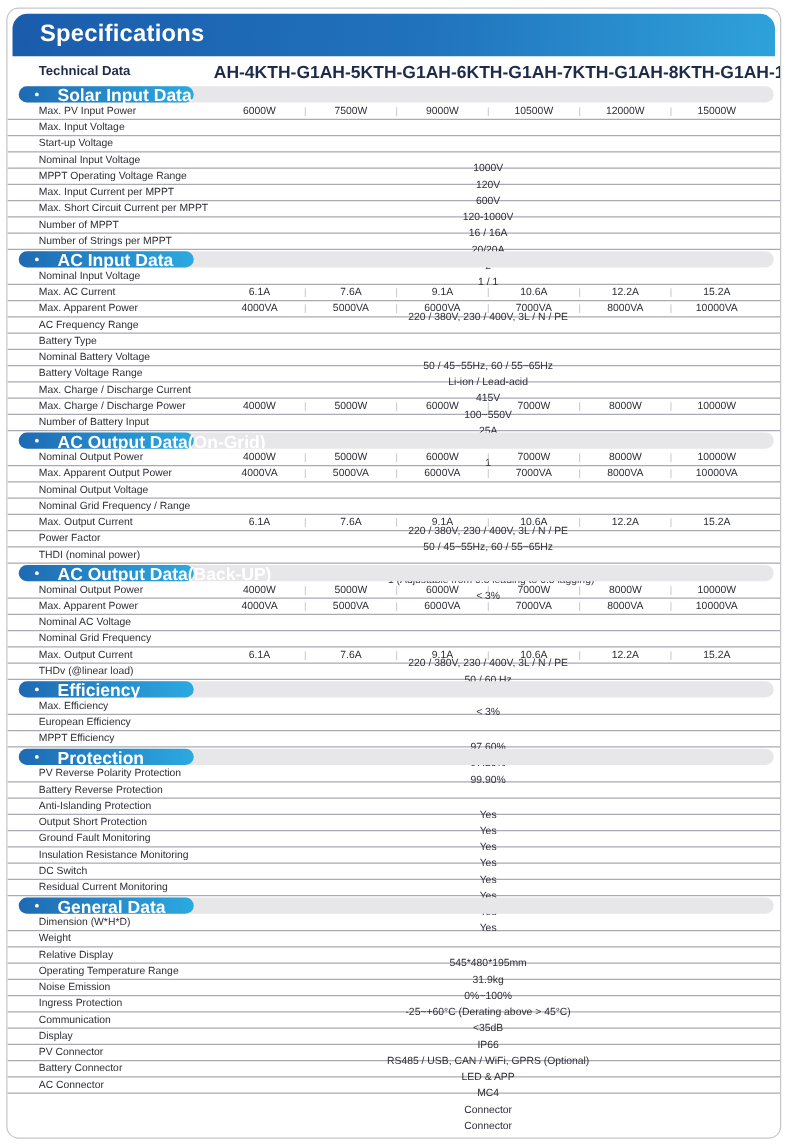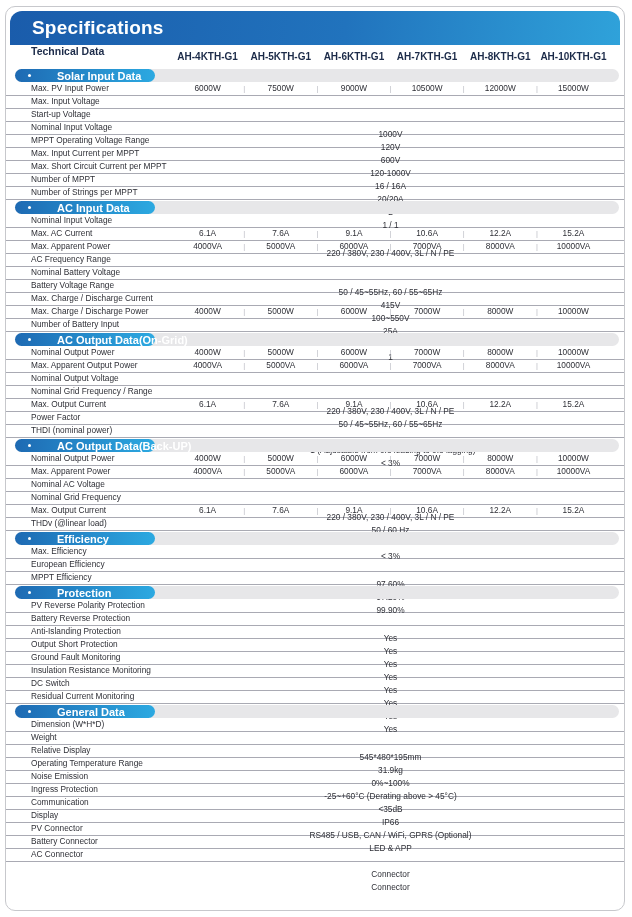--- a/index.html
+++ b/index.html
@@ -3,30 +3,30 @@
 <meta charset="utf-8">
 <style>
   html,body{margin:0;padding:0;background:#ffffff;width:632px;height:917px;overflow:hidden;
     font-family:"Liberation Sans","DejaVu Sans",sans-serif;}
   .card{position:absolute;left:5px;top:6px;width:620px;height:905px;border:1px solid #c7c8cc;
     border-radius:10px;background:#ffffff;box-sizing:border-box;overflow:hidden;}
   .title-bar{margin:4px 4px 0 4px;height:34px;border-radius:12px 12px 0 0;
     background:linear-gradient(95deg,#1a5cab 0%,#2173bd 55%,#2fa2da 100%);
     display:flex;align-items:center;}
   .title-bar .t{color:#ffffff;font-weight:bold;font-size:19px;padding-left:22px;letter-spacing:.2px;}
-  .hdr-row{display:flex;height:23px;padding:0 14px 0 25px;}
+  .hdr-row{display:flex;align-items:center;height:23px;padding:0 14px 0 25px;}
   .hdr-row .lbl{flex:0 0 140px;font-weight:bold;font-size:10.5px;color:#1c2b49;}
   .cells{flex:1;display:flex;align-items:center;min-width:0;}
   .cell{flex:1;text-align:center;white-space:nowrap;}
-  .hdr-row .cell{font-weight:bold;font-size:10px;color:#1c2b49;}
+  .hdr-row .cell{font-weight:bold;font-size:14px;color:#1c2b49;}
   .sec-track{margin:1px 5px 1px 9px;height:13px;background:#e7e7e9;border-radius:7px;position:relative;}
   .sec-pill{position:absolute;left:0;top:0;height:13px;width:140px;border-radius:7px;
     background:linear-gradient(90deg,#1e6ab3 0%,#2ca9e1 100%);display:flex;align-items:center;}
   .sec-pill .dot{width:3px;height:3px;border-radius:50%;background:#ffffff;margin-left:13px;flex:0 0 auto;}
-  .sec-pill .nm{color:#ffffff;font-weight:bold;font-size:11px;margin-left:26px;white-space:nowrap;}
+  .sec-pill .nm{color:#ffffff;font-weight:bold;font-size:14px;margin-left:15px;white-space:nowrap;}
   .row{display:flex;align-items:flex-start;height:13px;box-sizing:border-box;
     border-bottom:1.5px solid #a9aab3;padding:0 14px 0 25px;font-size:8.3px;color:#2e2f36;}
   .row .lbl{flex:0 0 140px;white-space:nowrap;overflow:hidden;}
   .row .shared{flex:1;text-align:center;white-space:nowrap;margin-top:33px;}
   .pipe{flex:0 0 0;width:0;display:inline-flex;justify-content:center;overflow:visible;
     color:#b9bac2;font-size:7.5px;}
 </style>
 </head>
 <body>
 
@@ -162,20 +162,26 @@
           <div class="cell">10000VA</div>
         </div>
       </div>
       <div class="row">
         <div class="lbl">AC Frequency Range</div>
         <div class="cells">
           <div class="shared">50 / 45~55Hz, 60 / 55~65Hz</div>
         </div>
       </div>
       <div class="row">
+        <div class="lbl">Battery Type</div>
+        <div class="cells">
+          <div class="shared">Li-ion / Lead-acid</div>
+        </div>
+      </div>
+      <div class="row">
         <div class="lbl">Nominal Battery Voltage</div>
         <div class="cells">
           <div class="shared">415V</div>
         </div>
       </div>
       <div class="row">
         <div class="lbl">Battery Voltage Range</div>
         <div class="cells">
           <div class="shared">100~550V</div>
         </div>
@@ -485,20 +491,23 @@
         </div>
       </div>
       <div class="row">
         <div class="lbl">Display</div>
         <div class="cells">
           <div class="shared">LED &amp; APP</div>
         </div>
       </div>
       <div class="row">
         <div class="lbl">PV Connector</div>
+        <div class="cells">
+          <div class="shared">MC4</div>
+        </div>
       </div>
       <div class="row">
         <div class="lbl">Battery Connector</div>
         <div class="cells">
           <div class="shared">Connector</div>
         </div>
       </div>
       <div class="row">
         <div class="lbl">AC Connector</div>
         <div class="cells">

